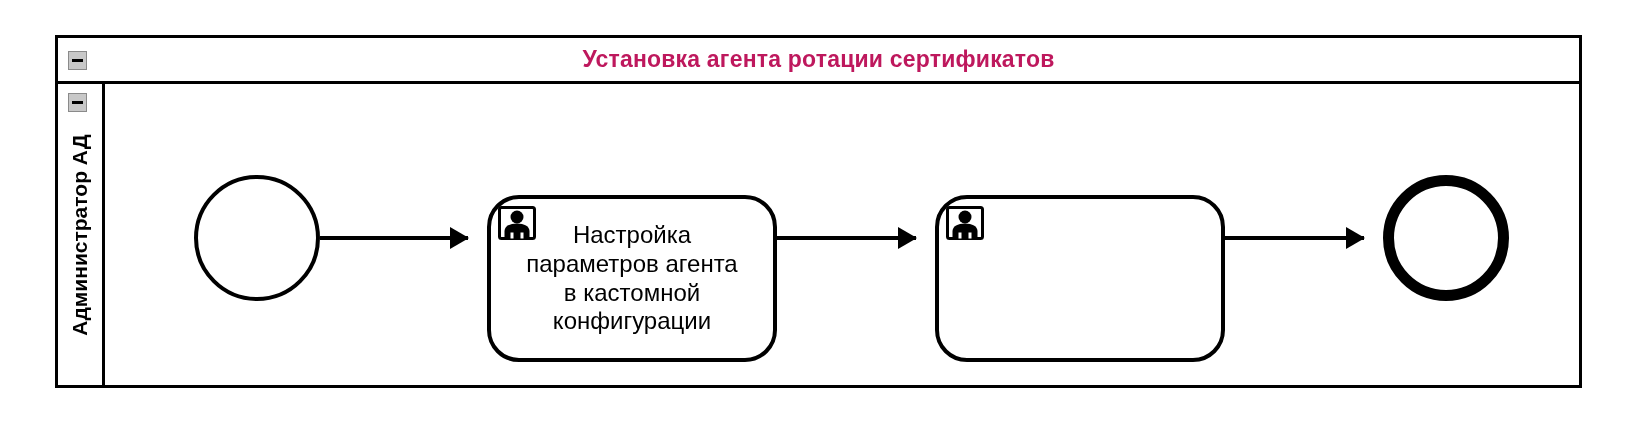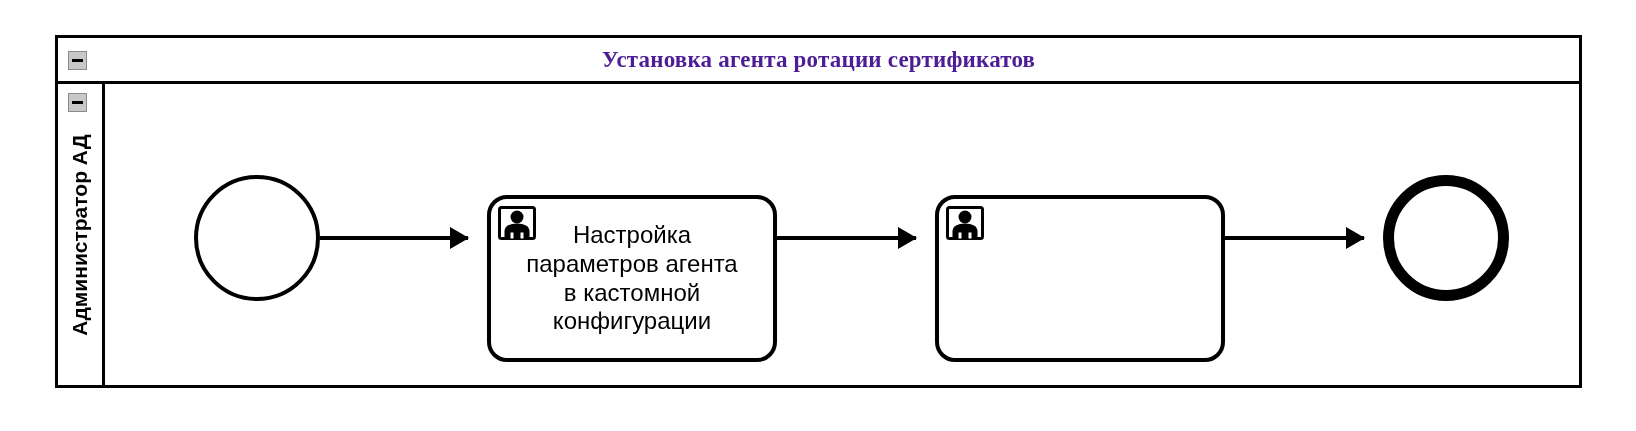--- a/index.html
+++ b/index.html
@@ -37,24 +37,23 @@
     border-bottom: 3px solid #000000;
     box-sizing: border-box;
     display: flex;
     align-items: center;
     justify-content: center;
     background: #ffffff;
   }
   .pool-title {
     font-size: 23px;
     font-weight: bold;
-    color: #4c1d95;
+    color: #be185d;
     letter-spacing: 0.2px;
     white-space: nowrap;
-    font-family: Liberation Serif, serif;
   }
 
   
   .collapse-btn {
     position: absolute;
     width: 19px;
     height: 19px;
     background: #c8c8c8;
     border: 1px solid #8a8a8a;
     box-sizing: border-box;
@@ -128,21 +127,21 @@
     top: 91px;
     width: 126px;
     height: 126px;
     border: 11px solid #000000;
   }
 
   .task {
     position: absolute;
     box-sizing: border-box;
     border: 4px solid #000000;
-    border-radius: 20px;
+    border-radius: 32px;
     background: #ffffff;
     display: flex;
     align-items: center;
     justify-content: center;
     text-align: center;
   }
   .task-label {
     font-size: 24px;
     line-height: 1.2;
     color: #000000;

